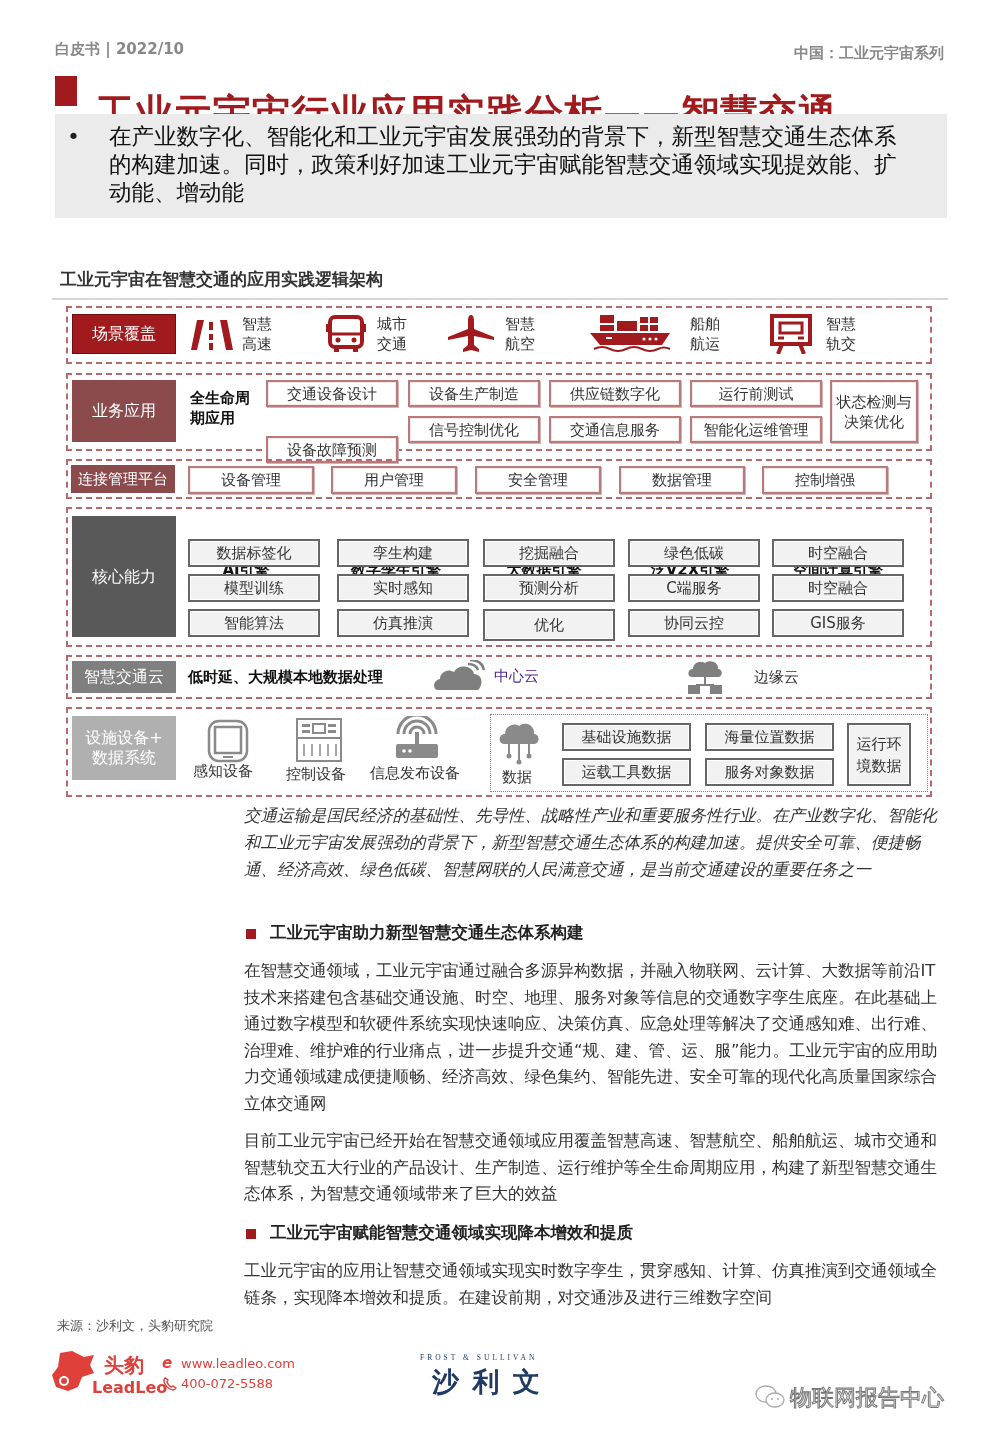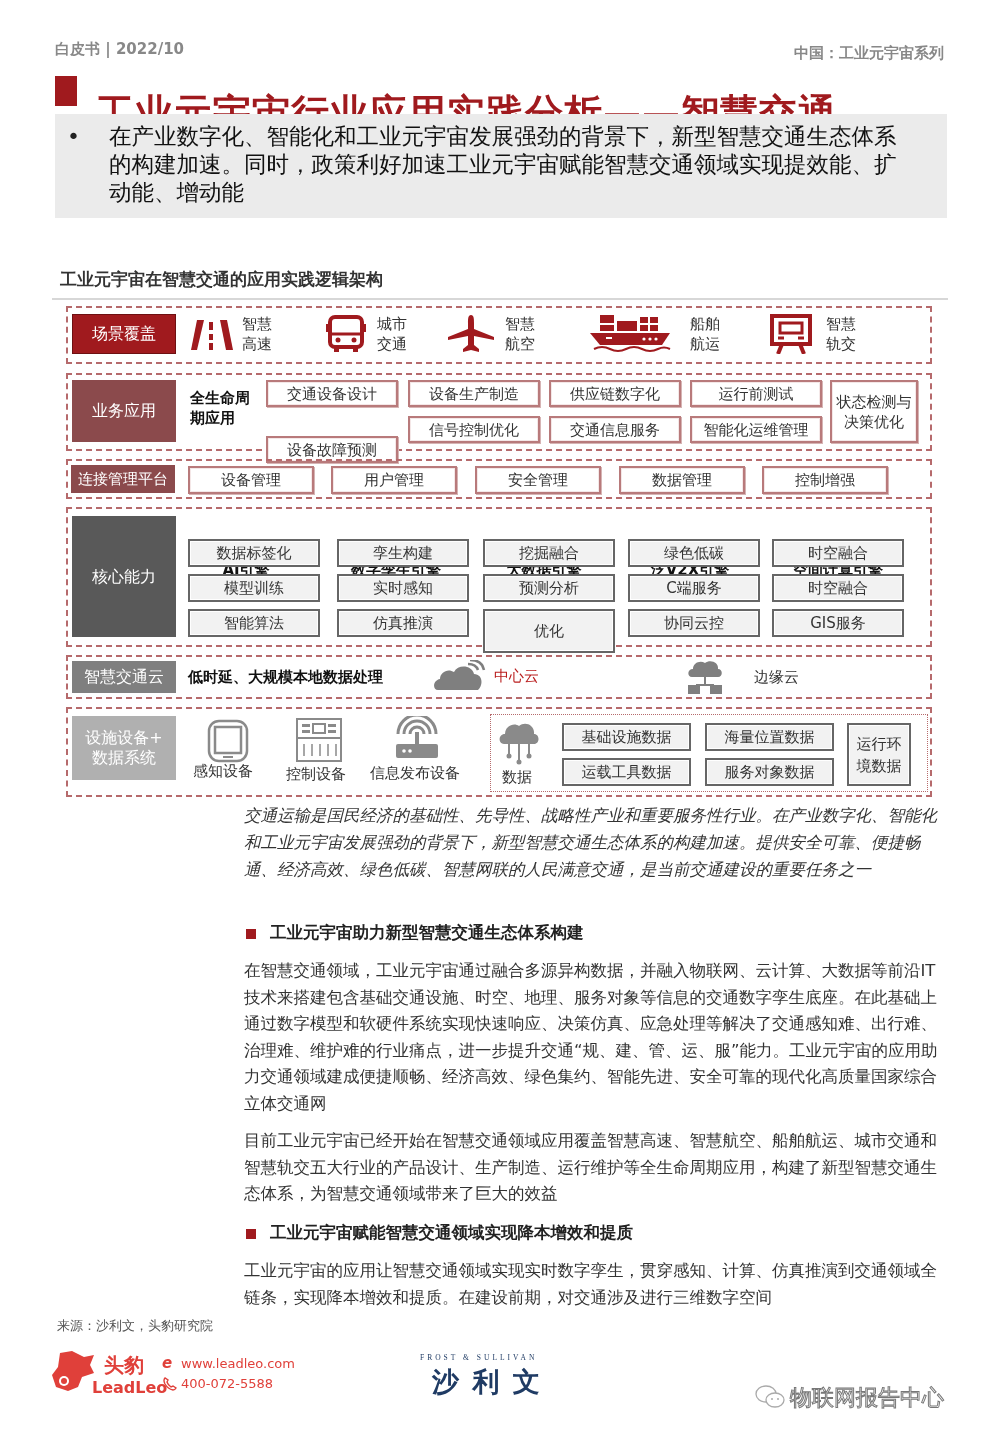--- a/index.html
+++ b/index.html
@@ -154,39 +154,39 @@
 <div class="gcell" style="left:188px;top:539px;width:132px;height:28px;">数据标签化</div>
 <div class="gcell" style="left:188px;top:574px;width:132px;height:28px;">模型训练</div>
 <div class="gcell" style="left:188px;top:609px;width:132px;height:28px;">智能算法</div>
 
 <div class="gcell" style="left:337px;top:539px;width:132px;height:28px;">孪生构建</div>
 <div class="gcell" style="left:337px;top:574px;width:132px;height:28px;">实时感知</div>
 <div class="gcell" style="left:337px;top:609px;width:132px;height:28px;">仿真推演</div>
 
 <div class="gcell" style="left:483px;top:539px;width:132px;height:28px;">挖掘融合</div>
 <div class="gcell" style="left:483px;top:574px;width:132px;height:28px;">预测分析</div>
-<div class="gcell" style="left:483px;top:609px;width:132px;height:44px;">优化</div>
+<div class="gcell" style="left:483px;top:609px;width:132px;height:32px;">优化</div>
 
 <div class="gcell" style="left:628px;top:539px;width:132px;height:28px;">绿色低碳</div>
 <div class="gcell" style="left:628px;top:574px;width:132px;height:28px;">C端服务</div>
 <div class="gcell" style="left:628px;top:609px;width:132px;height:28px;">协同云控</div>
 
 <div class="gcell" style="left:772px;top:539px;width:132px;height:28px;">时空融合</div>
 <div class="gcell" style="left:772px;top:574px;width:132px;height:28px;">时空融合</div>
 <div class="gcell" style="left:772px;top:609px;width:132px;height:28px;">GIS服务</div>
 
 <div class="dash" style="left:66px;top:655px;width:866px;height:44px;"></div>
 <div class="lbl" style="left:72px;top:661px;width:104px;height:32px;background:#7f7f7f;">智慧交通云</div>
 <div class="abs" style="left:188px;top:668px;font-size:15px;font-weight:bold;color:#111;">低时延、大规模本地数据处理</div>
 <svg class="icon" style="left:434px;top:660px;" width="52" height="32" viewBox="0 0 52 32">
   <path d="M4 30 C-2 30 -1 20 6 19 C6 12 14 8 20 12 C24 4 38 5 40 14 C48 14 50 24 44 30 Z" fill="#7f7f7f"></path>
   <path d="M34 4 Q42 4 44 10" stroke="#7f7f7f" stroke-width="2.5" fill="none"></path>
   <path d="M36 0 Q48 0 50 10" stroke="#7f7f7f" stroke-width="2.5" fill="none"></path>
 </svg>
-<div class="abs" style="left:494px;top:667px;font-size:15px;color:#b91c1c;">中心云</div>
+<div class="abs" style="left:494px;top:667px;font-size:15px;color:#4c1d95;">中心云</div>
 <svg class="icon" style="left:686px;top:659px;" width="38" height="36" viewBox="0 0 38 36">
   <path d="M6 18 C1 18 1 10 7 10 C7 4 14 1 19 4 C24 0 33 3 32 10 C37 10 37 18 32 18 Z" fill="#7f7f7f"></path>
   <line x1="19" y1="18" x2="19" y2="26" stroke="#7f7f7f" stroke-width="2"></line>
   <line x1="10" y1="26" x2="28" y2="26" stroke="#7f7f7f" stroke-width="2"></line>
   <rect x="2" y="26" width="12" height="9" fill="#7f7f7f"></rect>
   <rect x="24" y="26" width="12" height="9" fill="#7f7f7f"></rect>
 </svg>
 <div class="abs" style="left:754px;top:668px;font-size:15px;color:#333;">边缘云</div>
 
 <div class="dash" style="left:66px;top:707px;width:866px;height:90px;"></div>

